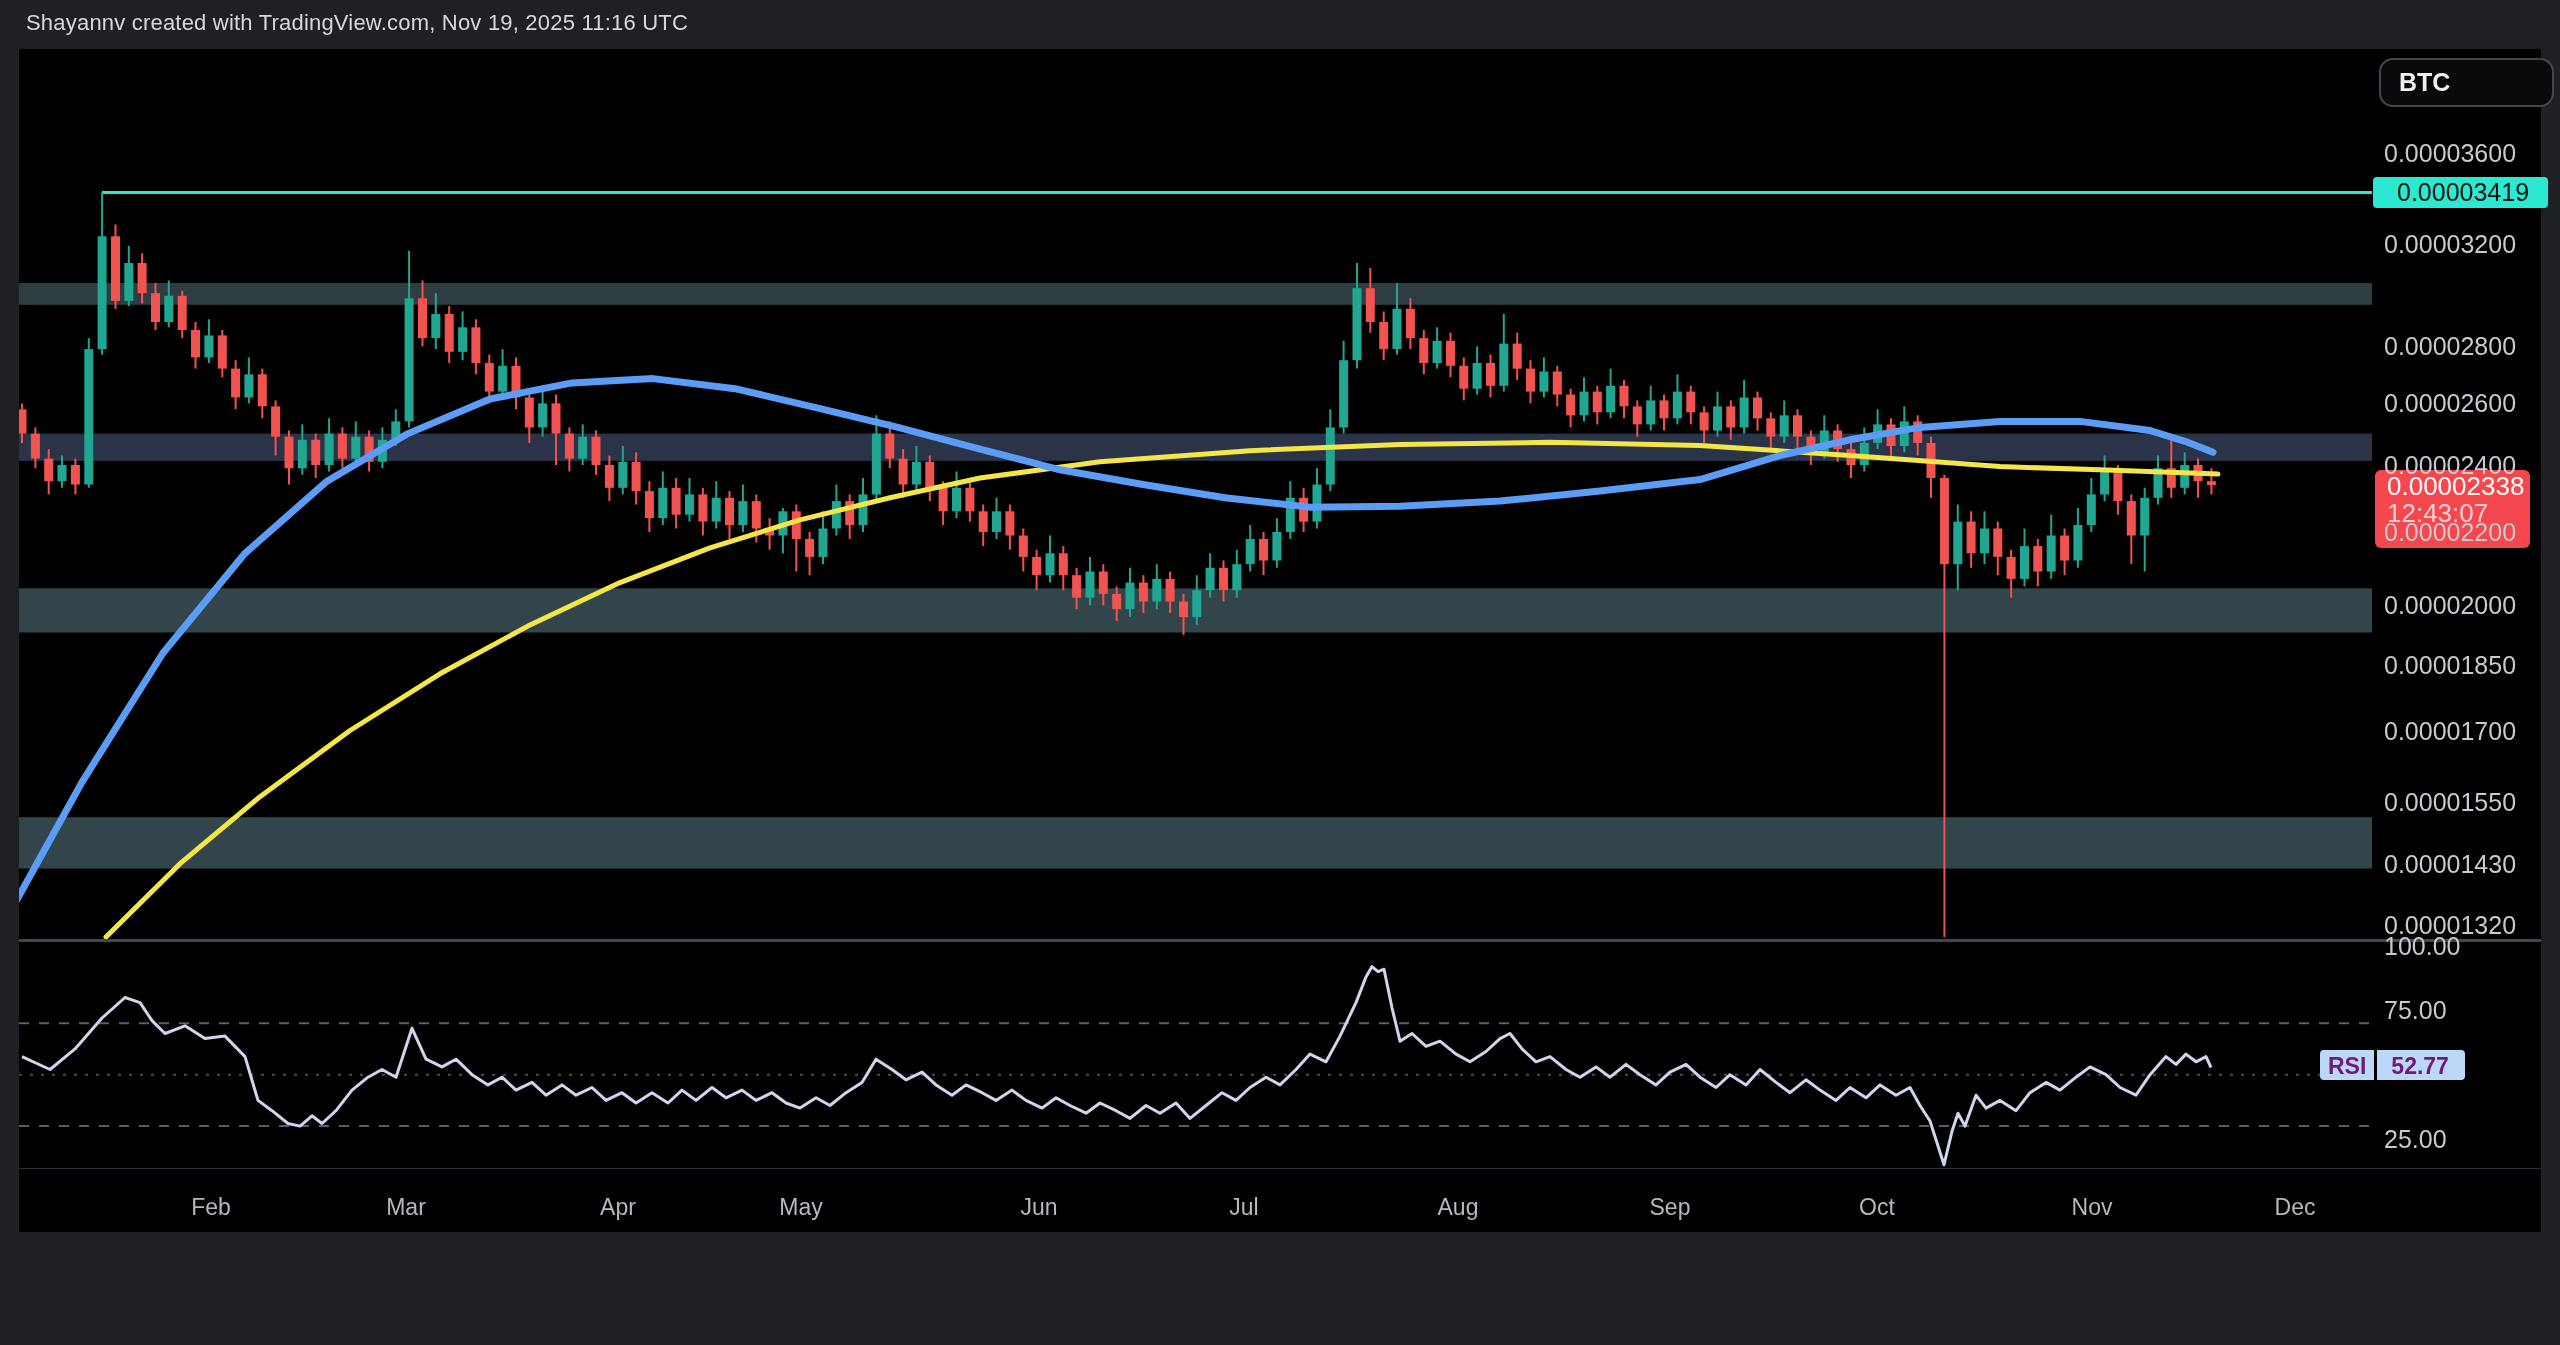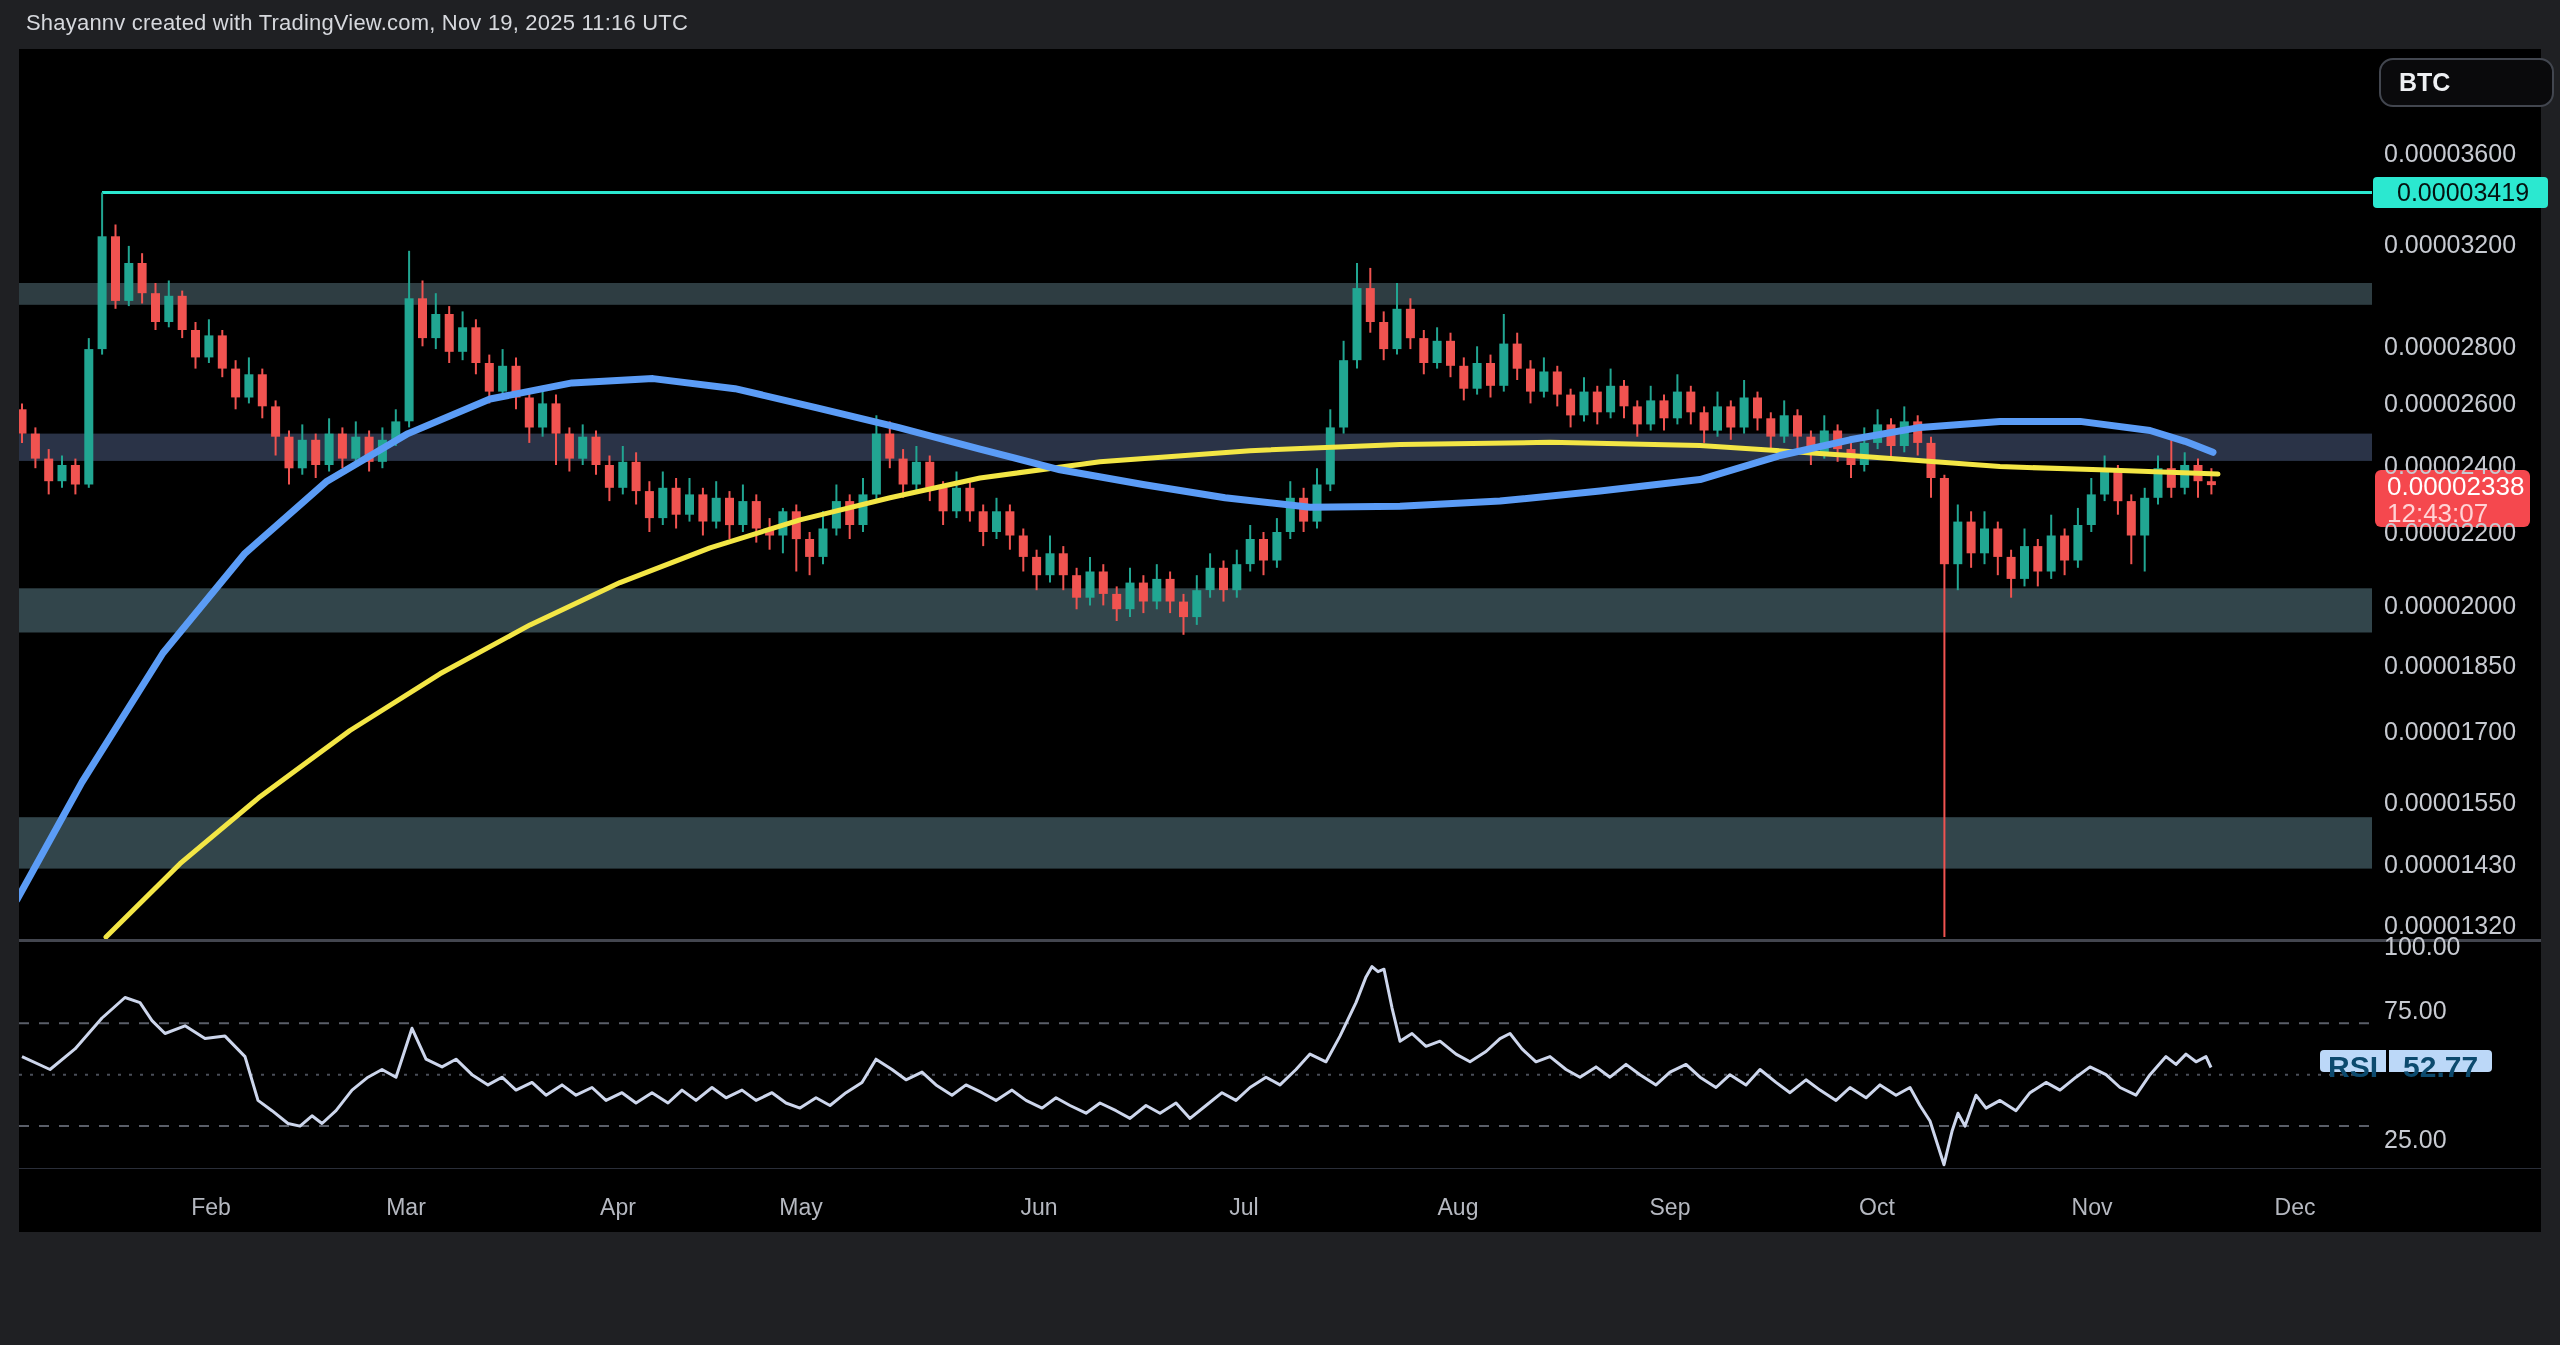--- a/index.html
+++ b/index.html
@@ -8,24 +8,24 @@
   #frame{position:absolute;left:19px;top:49px;width:2522px;height:1183px;background:#000;}
   #main-svg{position:absolute;left:0;top:0;}
   #rsi-svg{position:absolute;left:0;top:893px;}
   .divider{position:absolute;left:0;width:2522px;background:#43464f;}
   #div1{top:890px;height:3px;}
   #div2{top:1119px;height:1px;background:#2a2e39;}
   #axis-col{position:absolute;left:2353px;top:0;width:169px;height:1119px;}
   .tick{position:absolute;left:12px;color:#c7cad1;font-size:25px;white-space:nowrap;}
   #symbol-box{position:absolute;left:7px;top:9px;width:153px;height:45px;border:2px solid #42464f;border-radius:14px;color:#eef0f3;font-size:25px;font-weight:700;line-height:45px;padding-left:18px;box-sizing:content-box;background:#0a0a0c;}
   #hi-chip{position:absolute;left:1px;top:129px;width:151px;height:31px;border-radius:4px;font-size:25px;font-weight:500;line-height:31px;padding-left:24px;color:#041210;}
-  #last-chip{position:absolute;left:3px;top:422px;width:143px;border-radius:6px;padding:3px 0 0 12px;color:#fff;font-size:26px;line-height:27px;}
+  #last-chip{position:absolute;left:3px;top:422px;width:143px;border-radius:6px;padding:3px 0 21px 12px;color:#fff;font-size:26px;line-height:27px;}
   #last-chip .cd{color:#ffd3d6;}
   #rsi-chips{position:absolute;left:2301px;top:1001px;display:flex;}
-  .rsi-chip{background:#bcd8f8;color:#0c4a6e;font-size:30px;font-weight:600;height:22px;line-height:33px;border-radius:4px;}
+  .rsi-chip{background:#bcd8f8;color:#701a75;font-size:23px;font-weight:600;height:30px;line-height:33px;border-radius:4px;}
   #rsi-name{padding:0 8px;border-radius:4px 0 0 4px;}
   #rsi-val{padding:0 14px;border-radius:0 4px 4px 0;margin-left:3px;min-width:60px;}
   #time-axis{position:absolute;left:0;top:1120px;width:2522px;height:63px;background:#000;}
   .month{position:absolute;top:25px;width:80px;margin-left:-40px;text-align:center;color:#b5b8c0;font-size:23px;font-weight:500;}
   #footer{position:absolute;left:0;top:1232px;width:2560px;height:113px;background:#1e1f22;display:flex;align-items:center;}
   #logo{display:flex;align-items:center;margin-left:34px;}
   #logo-text{color:#d6d7db;font-size:42px;font-weight:700;margin-left:16px;letter-spacing:.5px;}
 </style>
 </head>
 <body>

